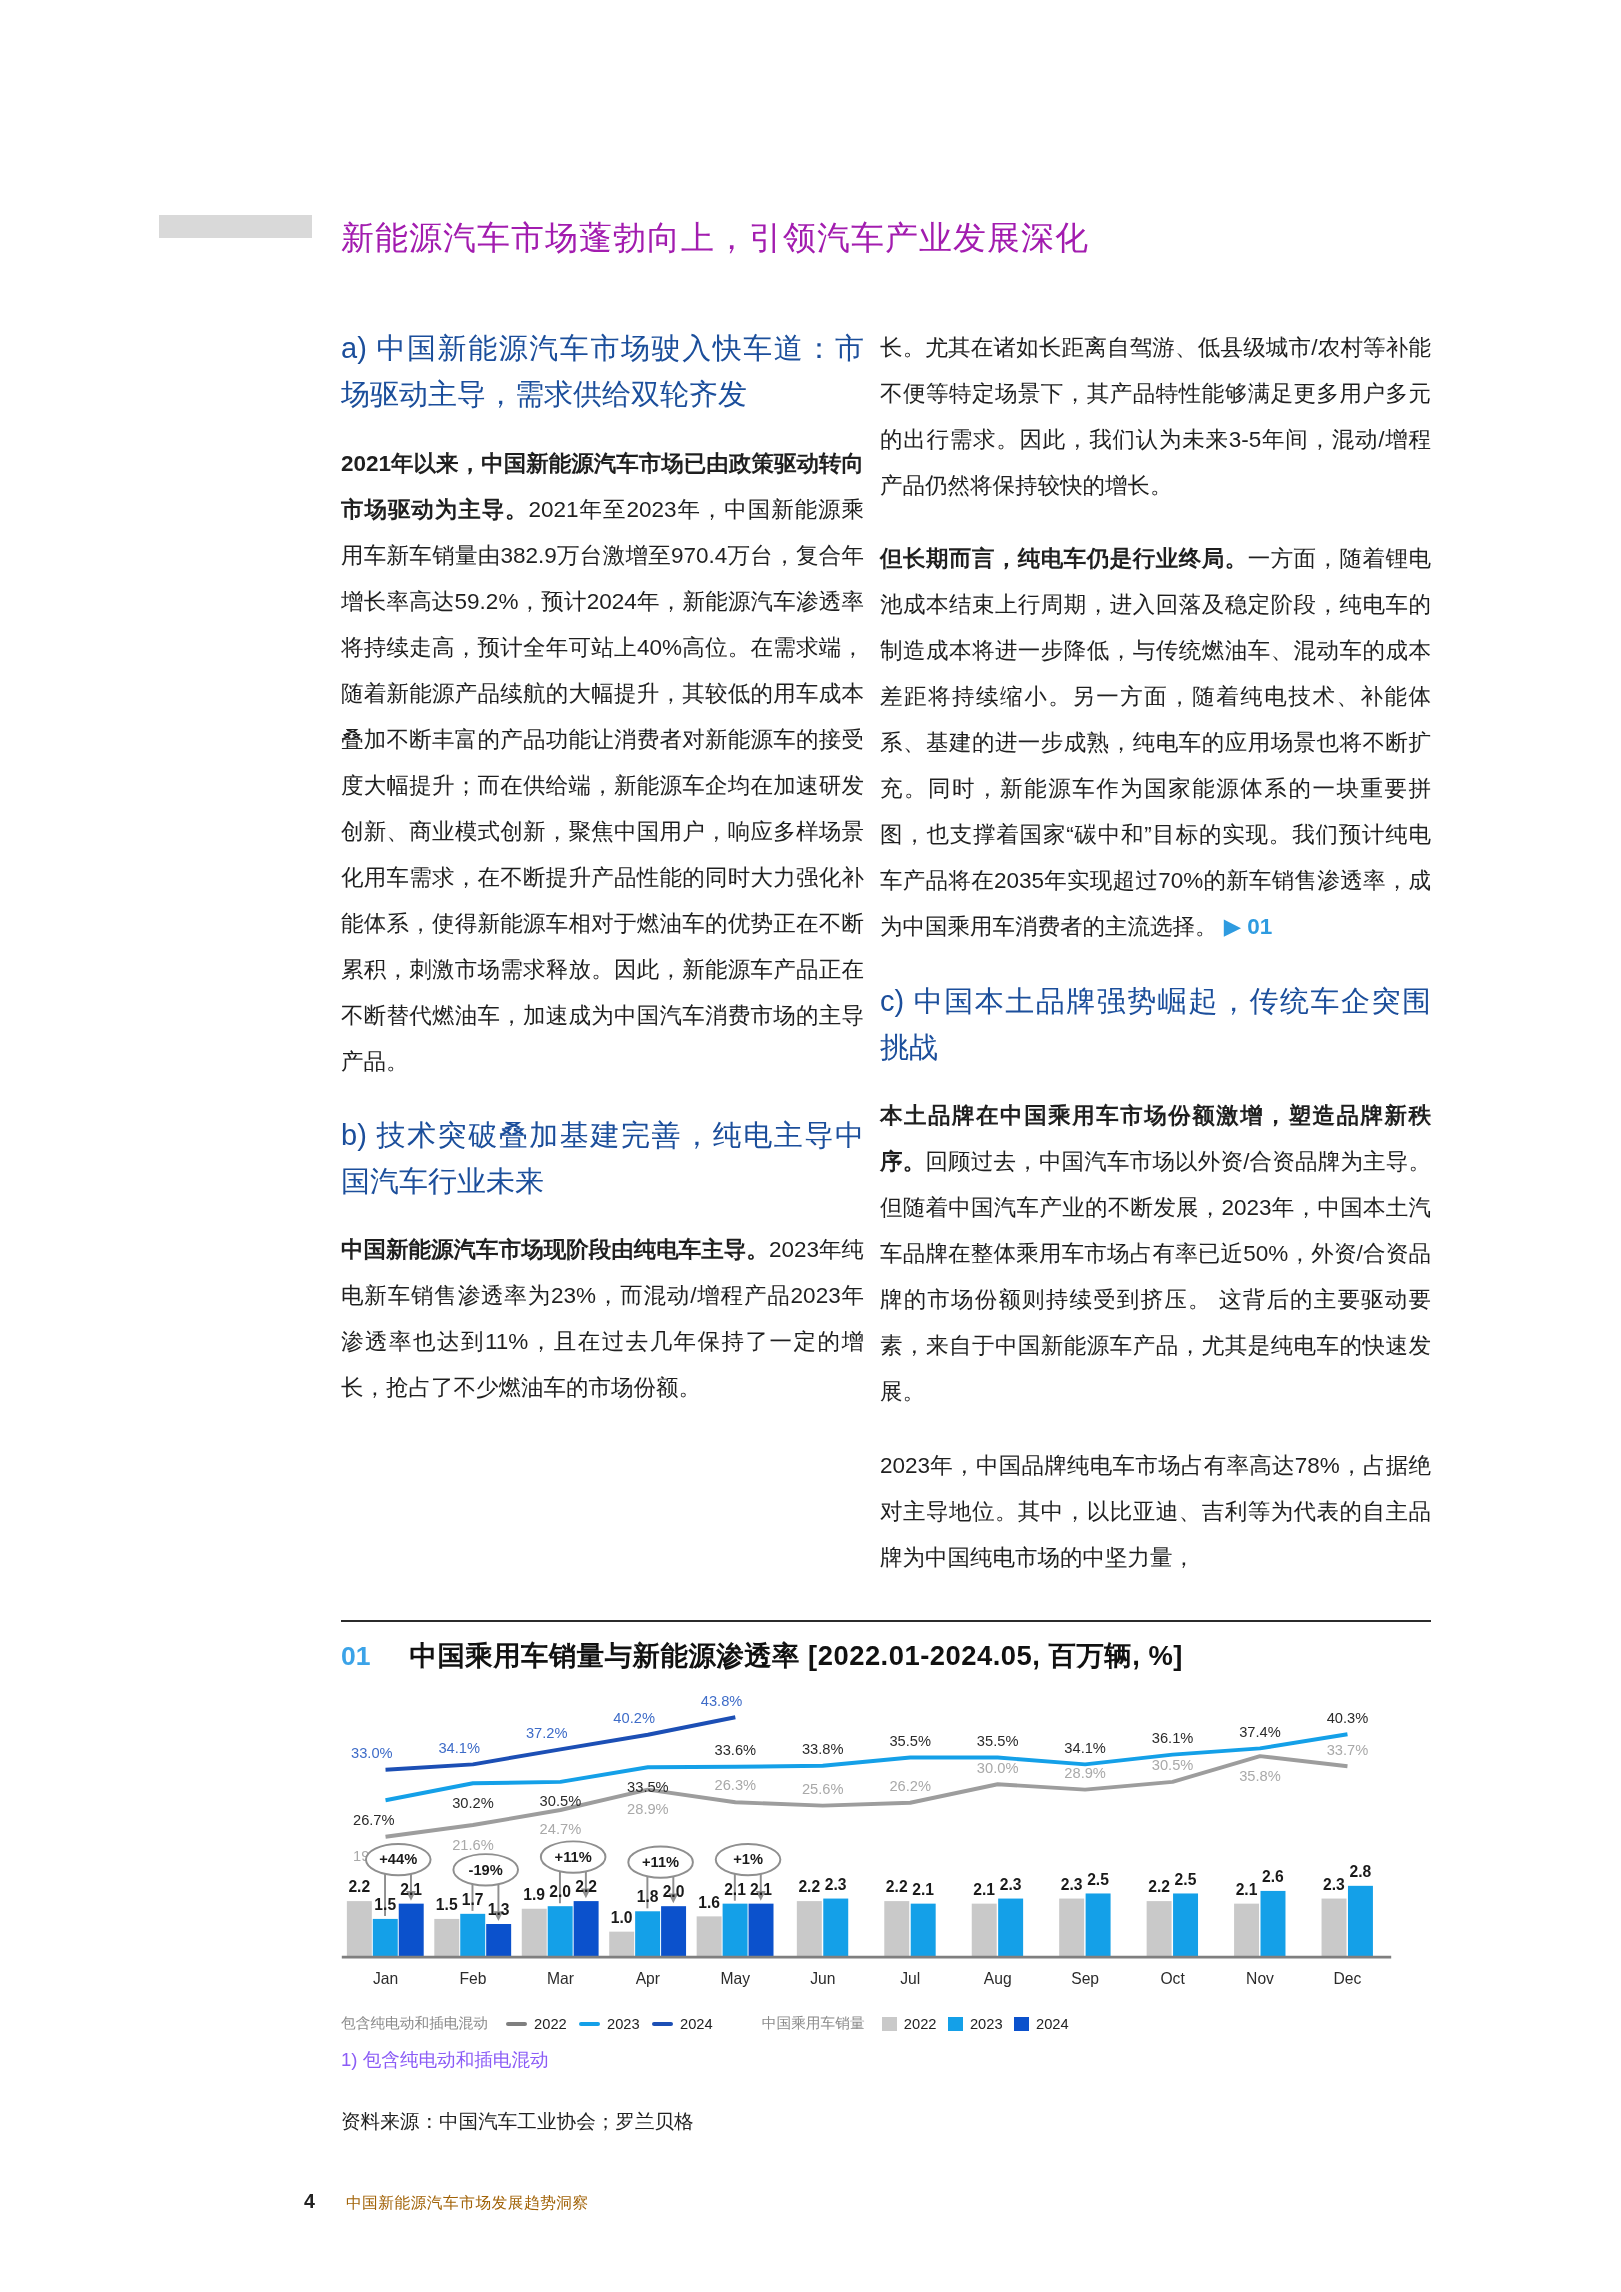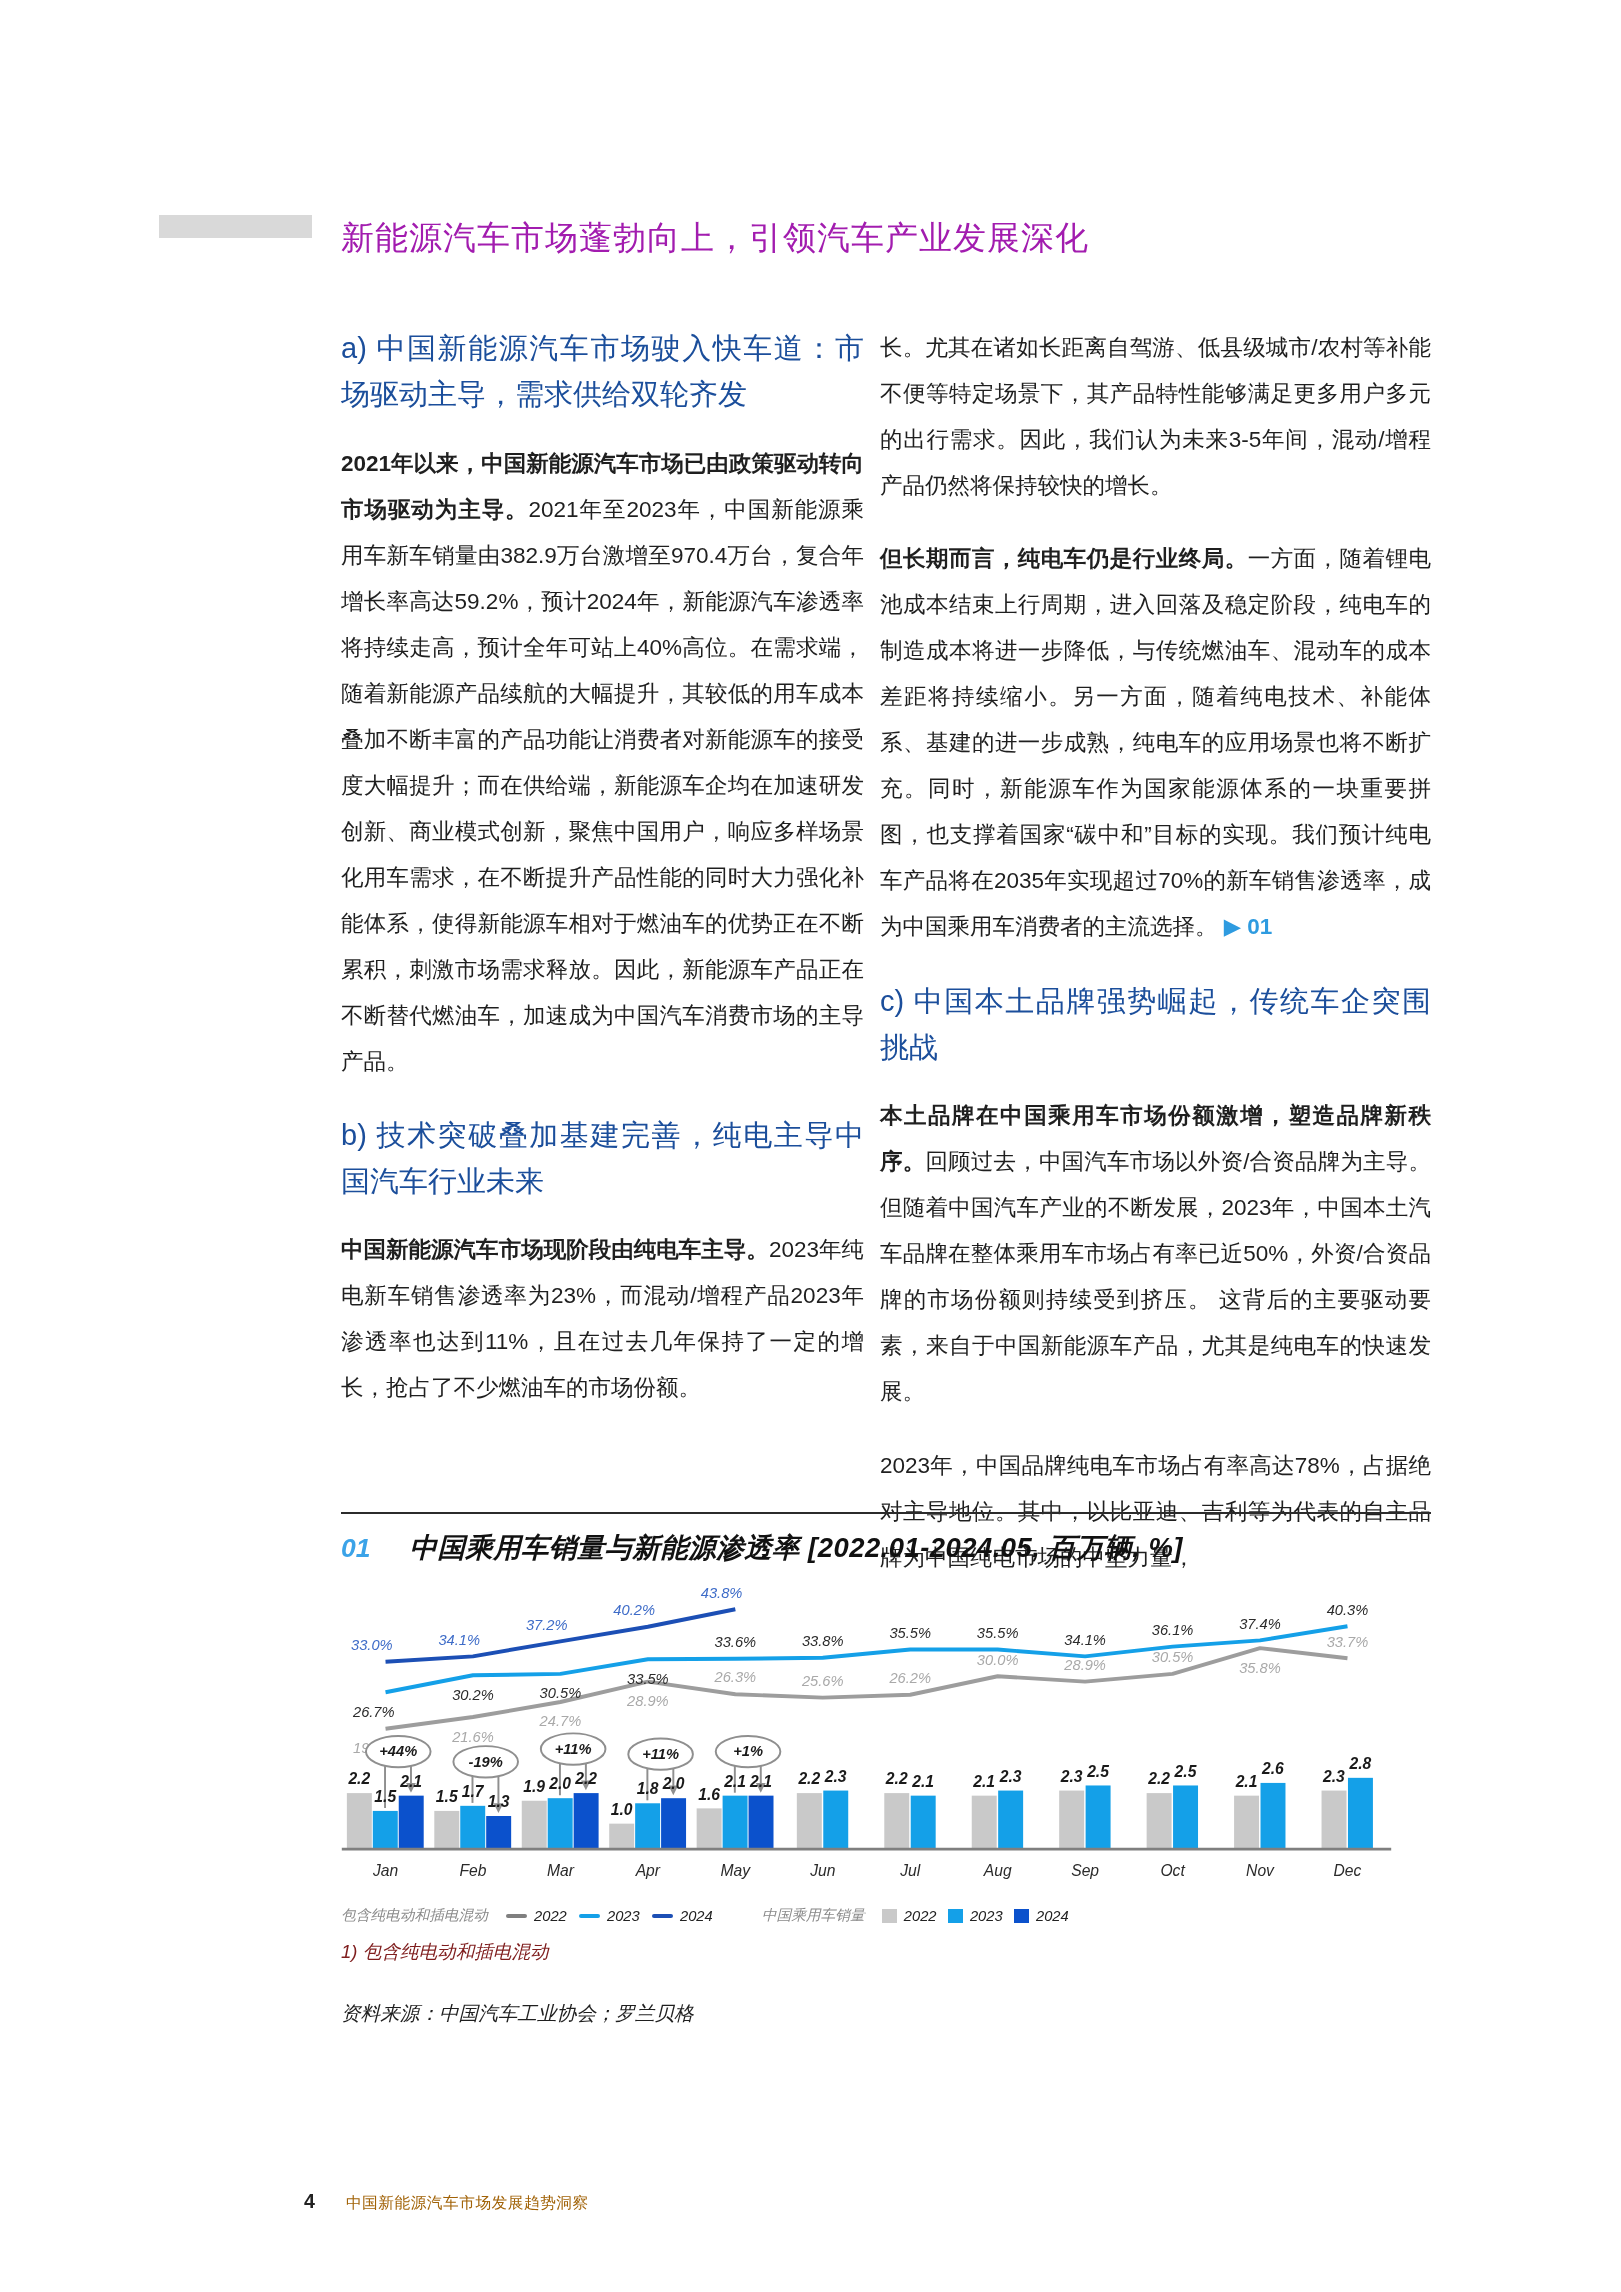--- a/index.html
+++ b/index.html
@@ -11,33 +11,33 @@
   .title-bar{position:absolute;left:159px;top:215px;width:153px;height:22.5px;background:#d9d9d9;}
   .page-title{position:absolute;left:341px;top:194px;font-size:33px;line-height:43px;font-weight:normal;color:#a21caf;letter-spacing:1px;}
   .col{position:absolute;top:325px;}
   .col-left{left:341px;width:523px;}
   .col-right{left:880px;width:551px;}
   .sec-heading{color:#1b4e9b;font-weight:normal;font-size:29px;line-height:46px;margin:0 0 23.5px 0;text-align:justify;}
   .body-p{font-size:22.5px;line-height:46px;text-align:justify;margin:0 0 27.4px 0;color:#1f1f1f;}
   .body-p .lead{font-weight:bold;}
   .mt-extra{margin-top:9.8px;}
   .figure-ref{color:#2e9be0;font-weight:bold;white-space:nowrap;}
-  .chart-block{position:absolute;left:341px;top:1512px;width:1090px;font-style:italic;}
+  .chart-block{position:absolute;left:341px;top:1620px;width:1090px;}
   .chart-rule{border-top:2px solid #2b2b2b;width:1090px;height:0;}
   .chart-header{display:flex;align-items:baseline;gap:39px;margin-top:15.7px;}
   .chart-index{color:#3ba3e8;font-size:26.5px;font-weight:bold;}
   .chart-title{color:#111;font-size:27.4px;font-weight:bold;letter-spacing:0.5px;}
   .chart-svg-wrap{margin-top:9.8px;}
   .chart-legend{display:flex;align-items:center;gap:11.8px;font-size:14.7px;color:#222;margin-top:2px;flex-wrap:nowrap;}
   .lg-group-label{color:#8a8a8a;margin-right:5.9px;}
   .lg-gap{width:25.5px;}
   .lg-item{display:flex;align-items:center;gap:6.9px;}
   .sw-line{display:inline-block;width:21.6px;height:3.9px;border-radius:2px;}
   .sw-sq{display:inline-block;width:14.7px;height:14.7px;}
-  .chart-footnote{margin-top:13.7px;font-size:18.6px;color:#7f1d1d;}
+  .chart-footnote{margin-top:13.7px;font-size:18.6px;color:#8b5cf6;}
   .chart-source{margin-top:35px;font-size:19.6px;color:#1f1f1f;}
   .footer{position:absolute;left:304px;top:2190px;display:flex;align-items:baseline;gap:31px;}
   .footer-num{font-size:19.6px;font-weight:bold;color:#222;}
   .footer-title{font-size:15.7px;color:#a16207;letter-spacing:0.5px;text-align:right;}
 </style>
 </head>
 <body>
 
 <div class="title-bar"></div>
 <h1 class="page-title">新能源汽车市场蓬勃向上，引领汽车产业发展深化</h1>

